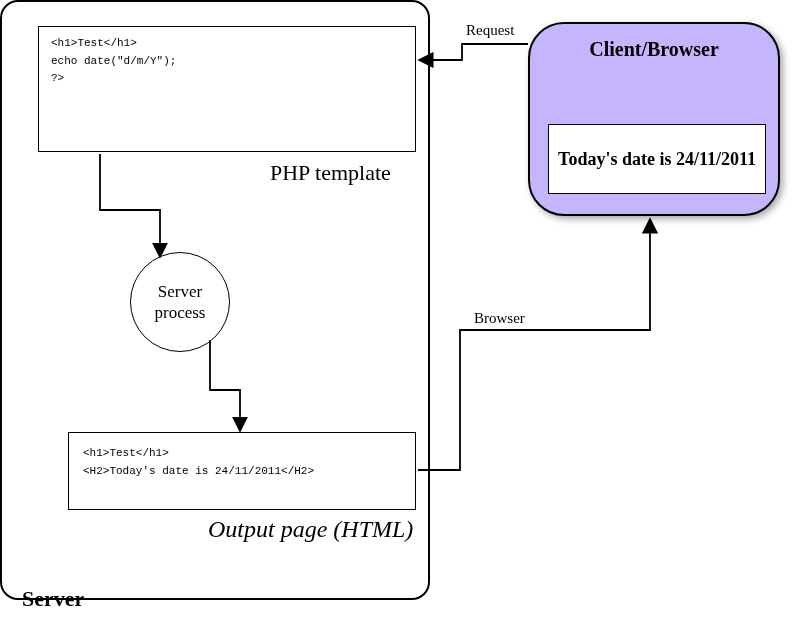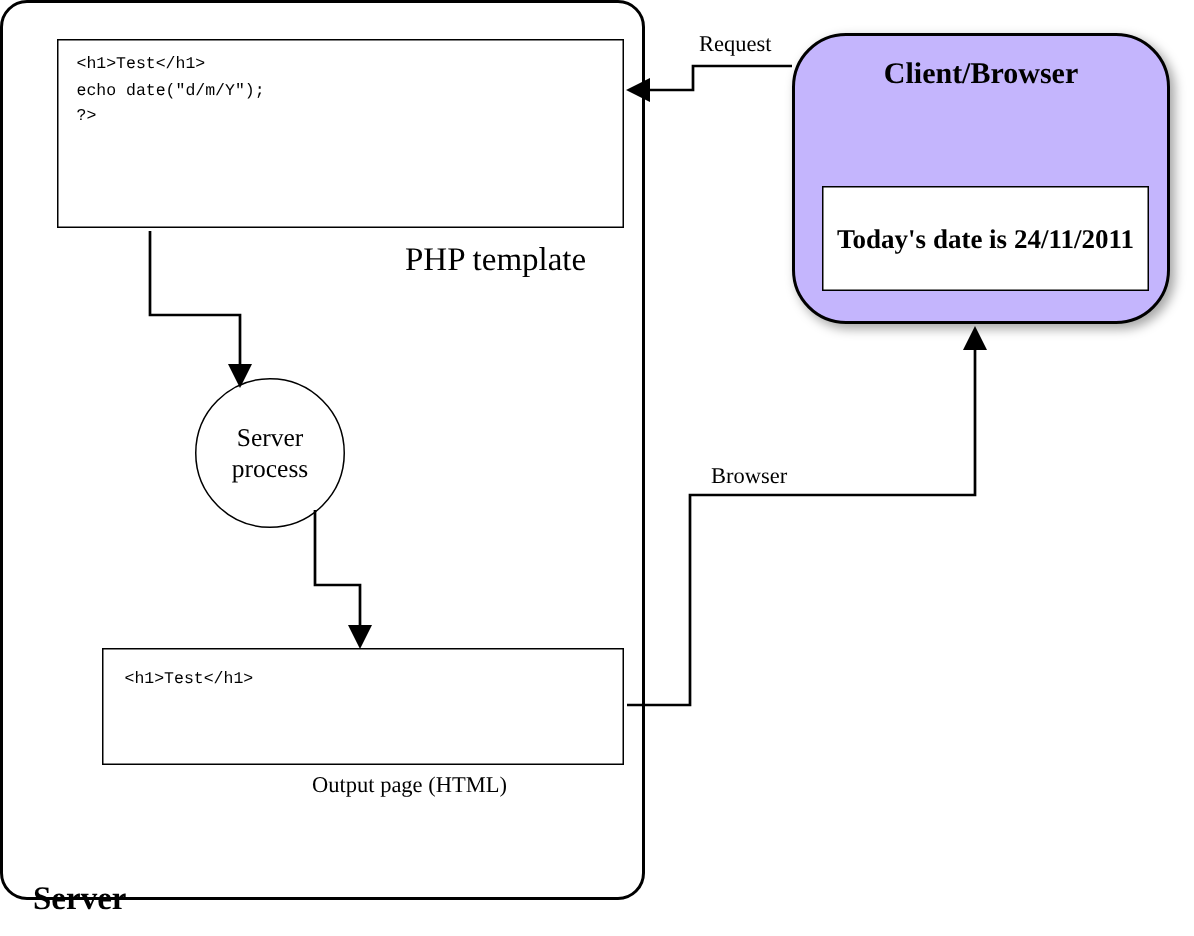--- a/index.html
+++ b/index.html
@@ -54,21 +54,22 @@
     line-height: 1.25;
   }
   .output-box {
     left: 68px; top: 432px;
     width: 348px; height: 78px;
     padding: 12px 14px;
   }
   .output-label {
     position: absolute;
     left: 208px; top: 516px;
-    font-size: 15px;
+    font-size: 24px;
+    font-style: italic;
   }
   .client-box {
     position: absolute;
     left: 528px; top: 22px;
     width: 252px; height: 194px;
     border: 2px solid #000;
     border-radius: 36px;
     background: #c4b5fd;
     box-shadow: 3px 3px 7px rgba(0,0,0,0.35);
   }
@@ -119,20 +120,21 @@
 </div>
 <div class="template-label">PHP template</div>
 
 <div class="process-circle">
   <span style="white-space:pre-line;">Server
 process</span>
 </div>
 
 <div class="box output-box mono">
   <div>&lt;h1&gt;Test&lt;/h1&gt;</div>
+  <div>&lt;H2&gt;Today's date is 24/11/2011&lt;/H2&gt;</div>
 </div>
 <div class="output-label">Output page (HTML)</div>
 
 <div class="client-box">
   <div class="client-label">Client/Browser</div>
   <div class="client-output">
     <span>Today's date is 24/11/2011</span>
   </div>
 </div>
 

